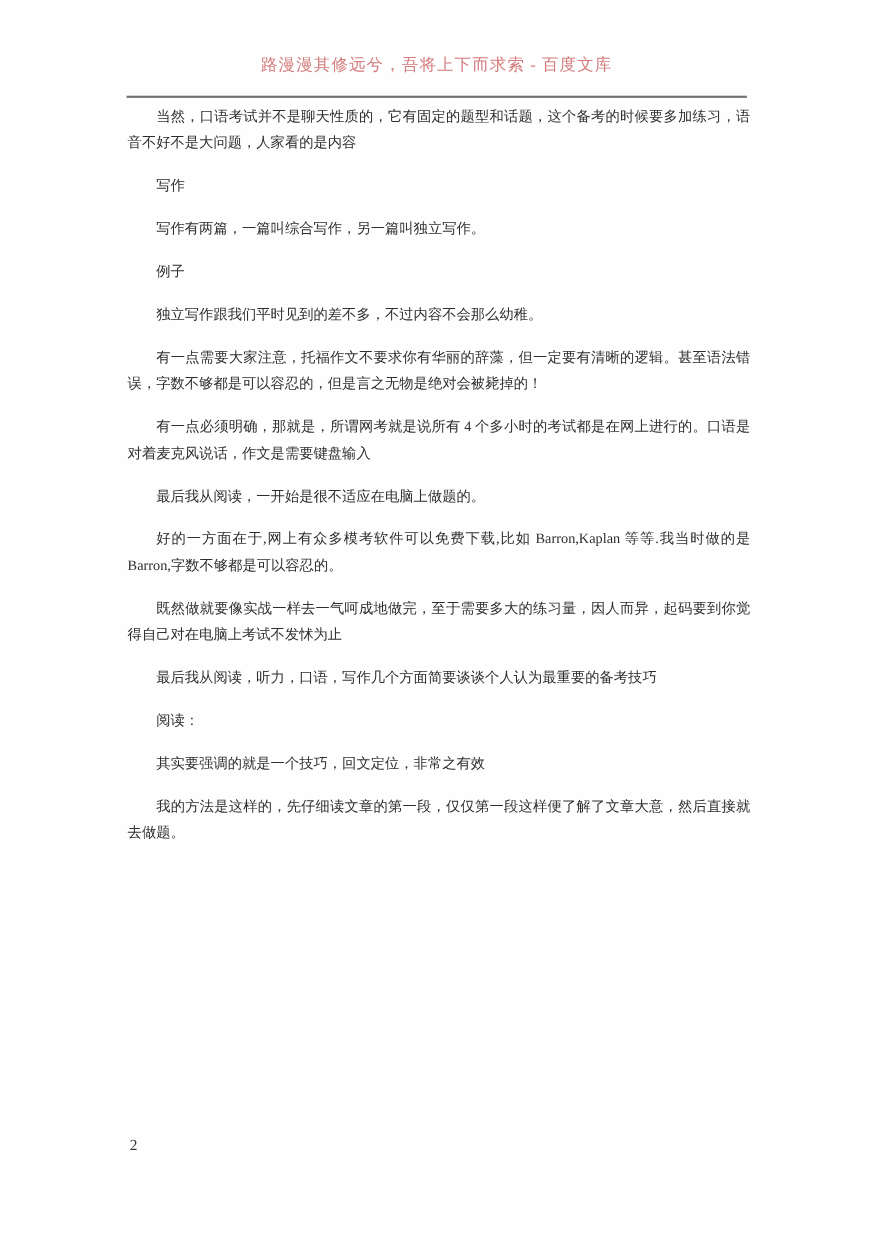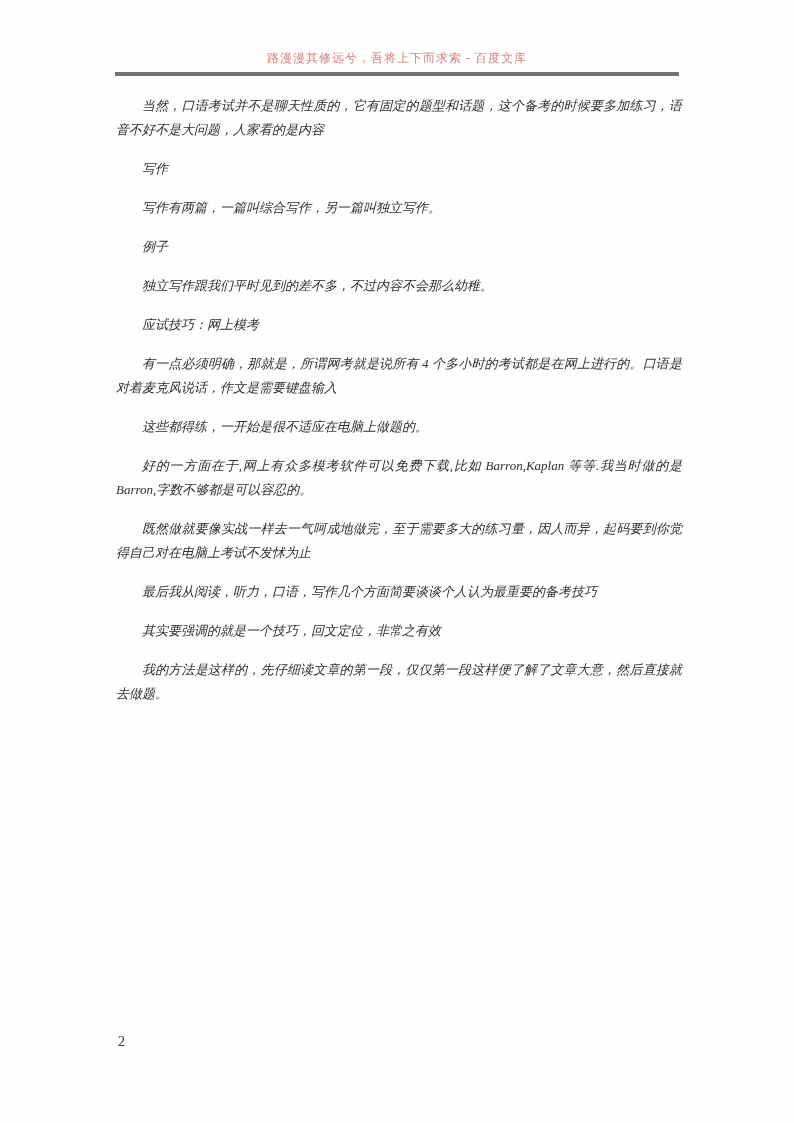--- a/index.html
+++ b/index.html
@@ -14,41 +14,40 @@
     background: #fefefe;
     font-family: "Liberation Serif", "DejaVu Serif", serif;
     overflow: hidden;
   }
   .header {
     position: absolute;
     left: 115px;
     top: 50px;
     width: 564px;
     text-align: center;
-    font-size: 12px;
+    font-size: 15px;
     letter-spacing: 1px;
     color: #d47c7c;
-    padding-bottom: 5px;
-    border-bottom: 4px solid #737373;
+    padding-bottom: 18px;
+    border-bottom: 2px solid #737373;
     white-space: nowrap;
   }
   .content {
     position: absolute;
     left: 116px;
     top: 94px;
     width: 566px;
   }
   .content p {
     margin: 0 0 15px 0;
     font-size: 13px;
     line-height: 24px;
     text-indent: 2em;
     text-align: justify;
     color: #2e2e2e;
-    font-style: italic;
   }
   .page-number {
     position: absolute;
     left: 118px;
     top: 1034px;
     font-size: 14px;
     color: #333333;
   }
 </style>
 </head>
@@ -59,25 +58,26 @@
   <div class="header">
     <span>路漫漫其修远兮，吾将上下而求索 - 百度文库</span>
   </div>
 
   <div class="content">
     <p>当然，口语考试并不是聊天性质的，它有固定的题型和话题，这个备考的时候要多加练习，语音不好不是大问题，人家看的是内容</p>
     <p>写作</p>
     <p>写作有两篇，一篇叫综合写作，另一篇叫独立写作。</p>
     <p>例子</p>
     <p>独立写作跟我们平时见到的差不多，不过内容不会那么幼稚。</p>
-    <p>应试技巧：网上模考</p>
+    <p>有一点需要大家注意，托福作文不要求你有华丽的辞藻，但一定要有清晰的逻辑。甚至语法错误，字数不够都是可以容忍的，但是言之无物是绝对会被毙掉的！</p>
     <p>有一点必须明确，那就是，所谓网考就是说所有 4 个多小时的考试都是在网上进行的。口语是对着麦克风说话，作文是需要键盘输入</p>
-    <p>这些都得练，一开始是很不适应在电脑上做题的。</p>
+    <p>最后我从阅读，一开始是很不适应在电脑上做题的。</p>
     <p>好的一方面在于,网上有众多模考软件可以免费下载,比如 Barron,Kaplan 等等.我当时做的是 Barron,字数不够都是可以容忍的。</p>
     <p>既然做就要像实战一样去一气呵成地做完，至于需要多大的练习量，因人而异，起码要到你觉得自己对在电脑上考试不发怵为止</p>
     <p>最后我从阅读，听力，口语，写作几个方面简要谈谈个人认为最重要的备考技巧</p>
+    <p>阅读：</p>
     <p>其实要强调的就是一个技巧，回文定位，非常之有效</p>
     <p>我的方法是这样的，先仔细读文章的第一段，仅仅第一段这样便了解了文章大意，然后直接就去做题。</p>
   </div>
 
   <div class="page-number">2</div>
 
 </div>
 
 </body></html>

